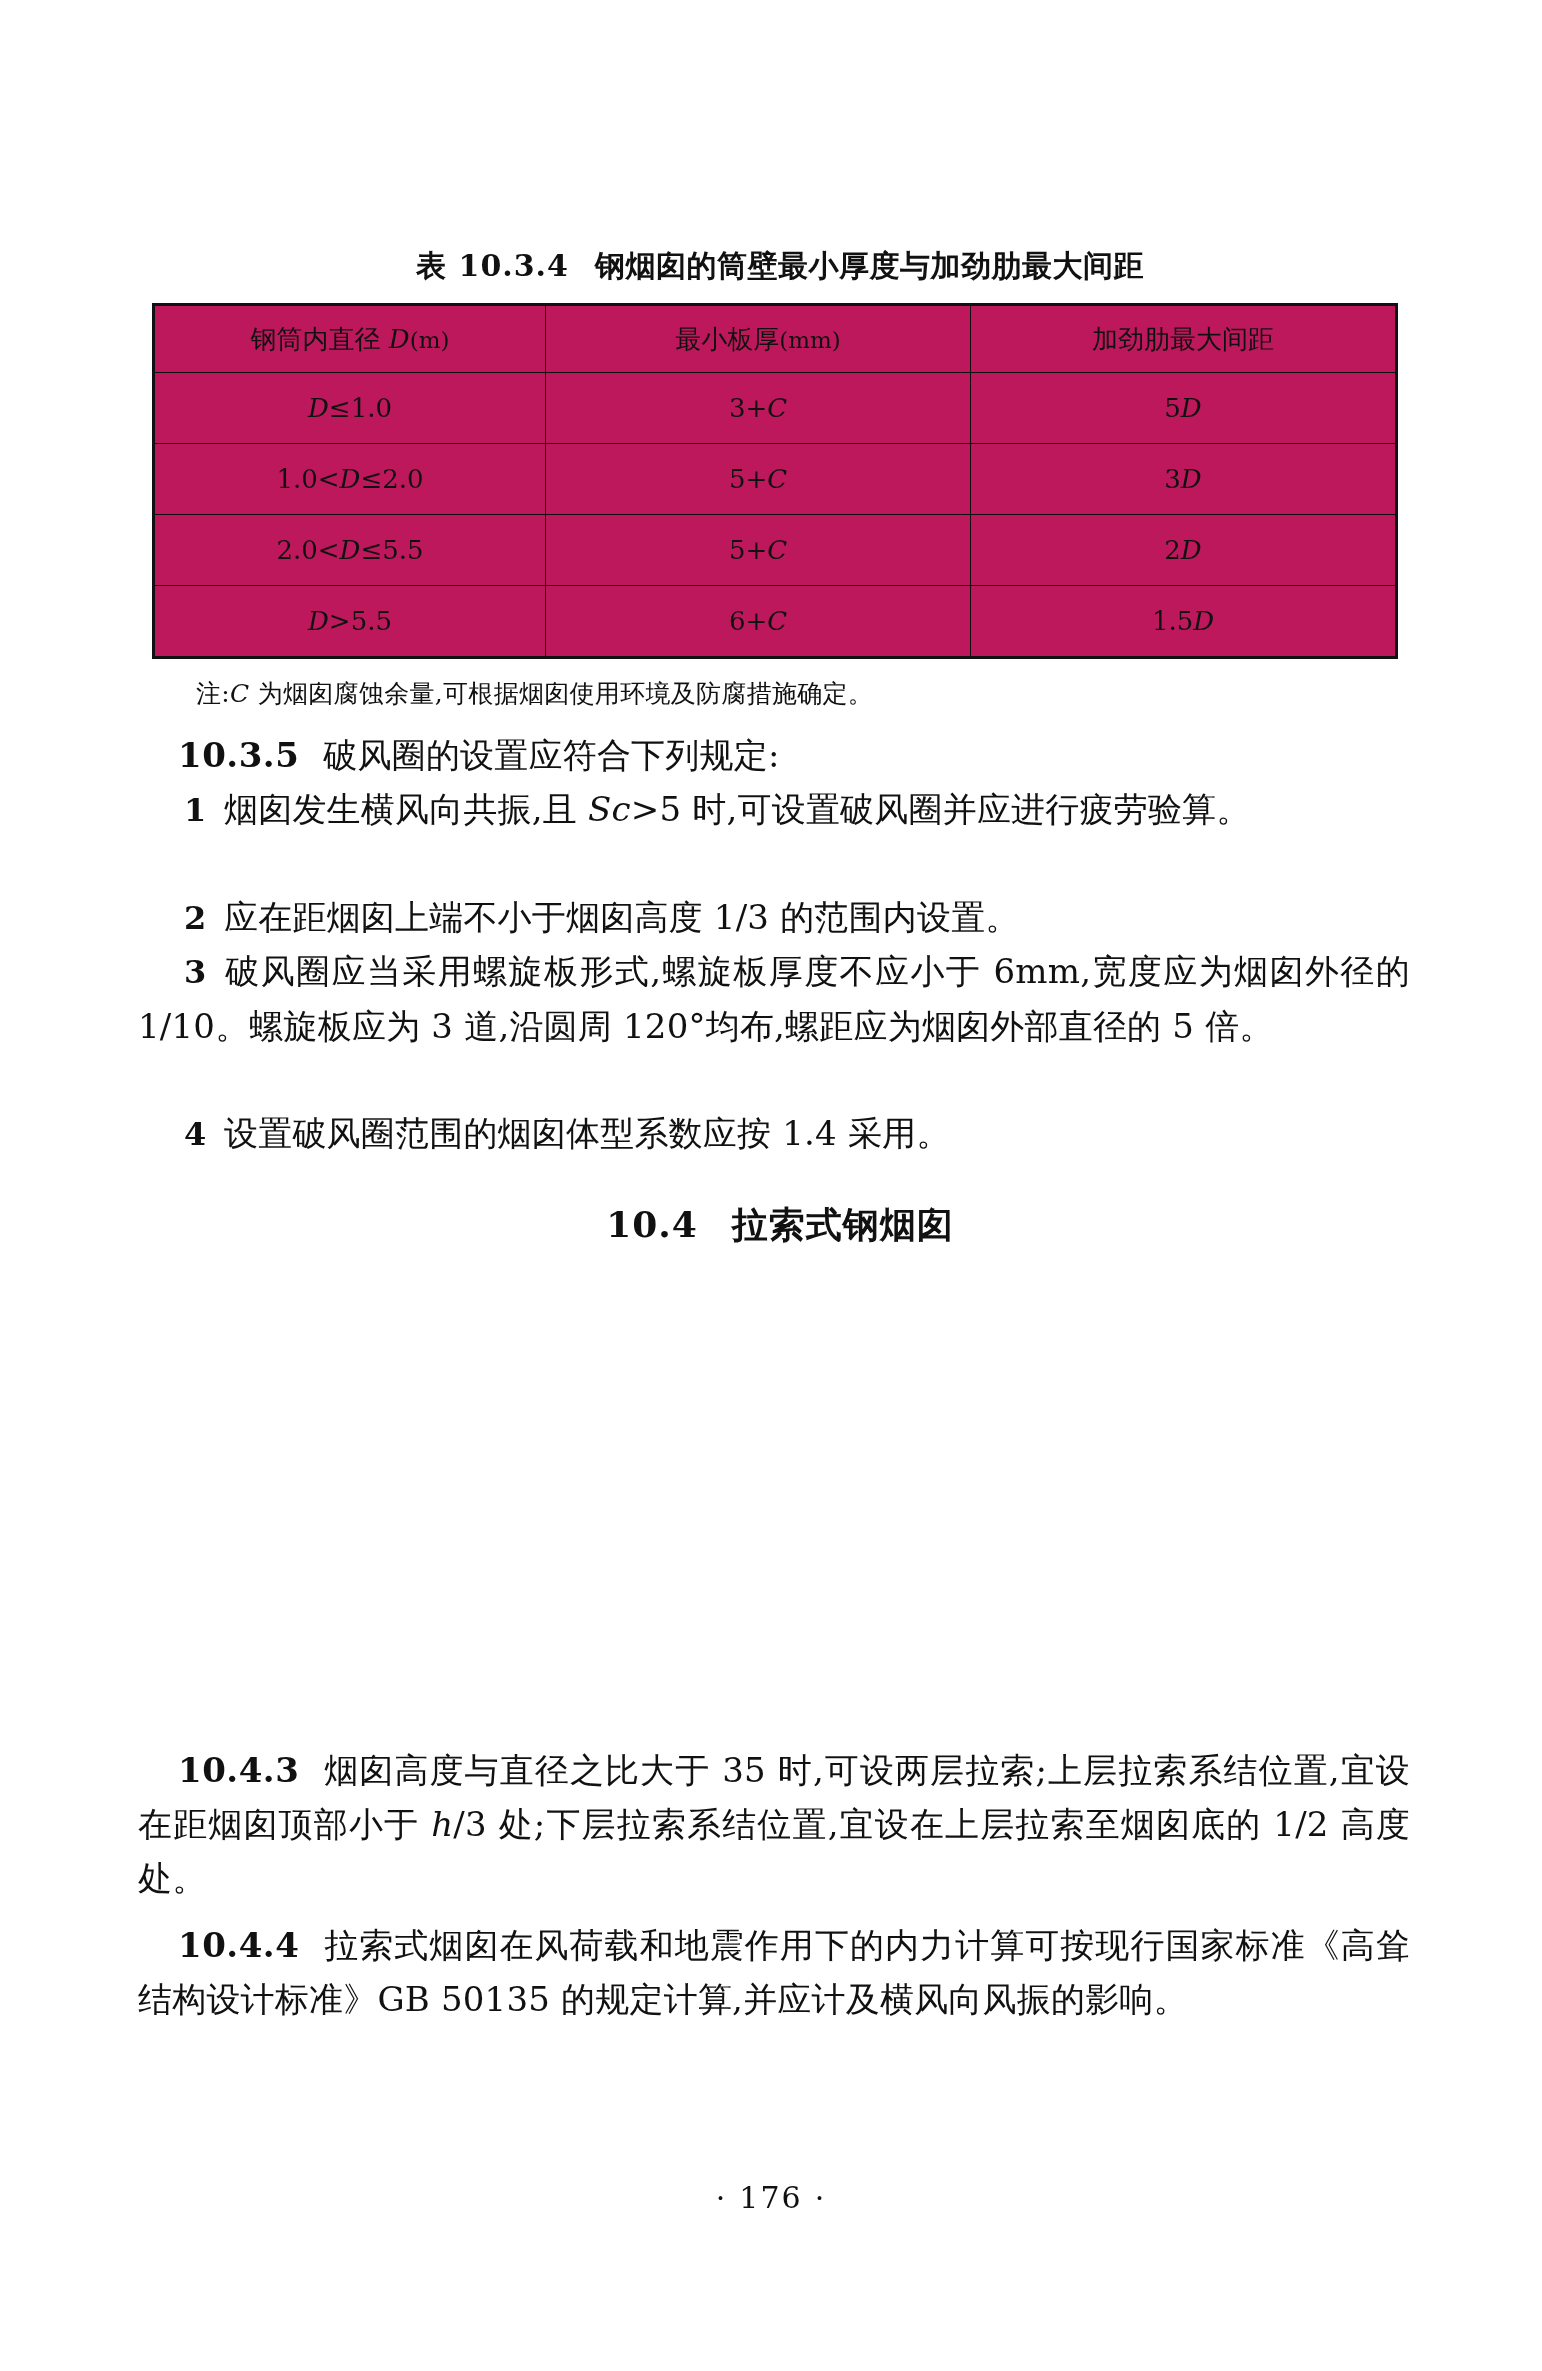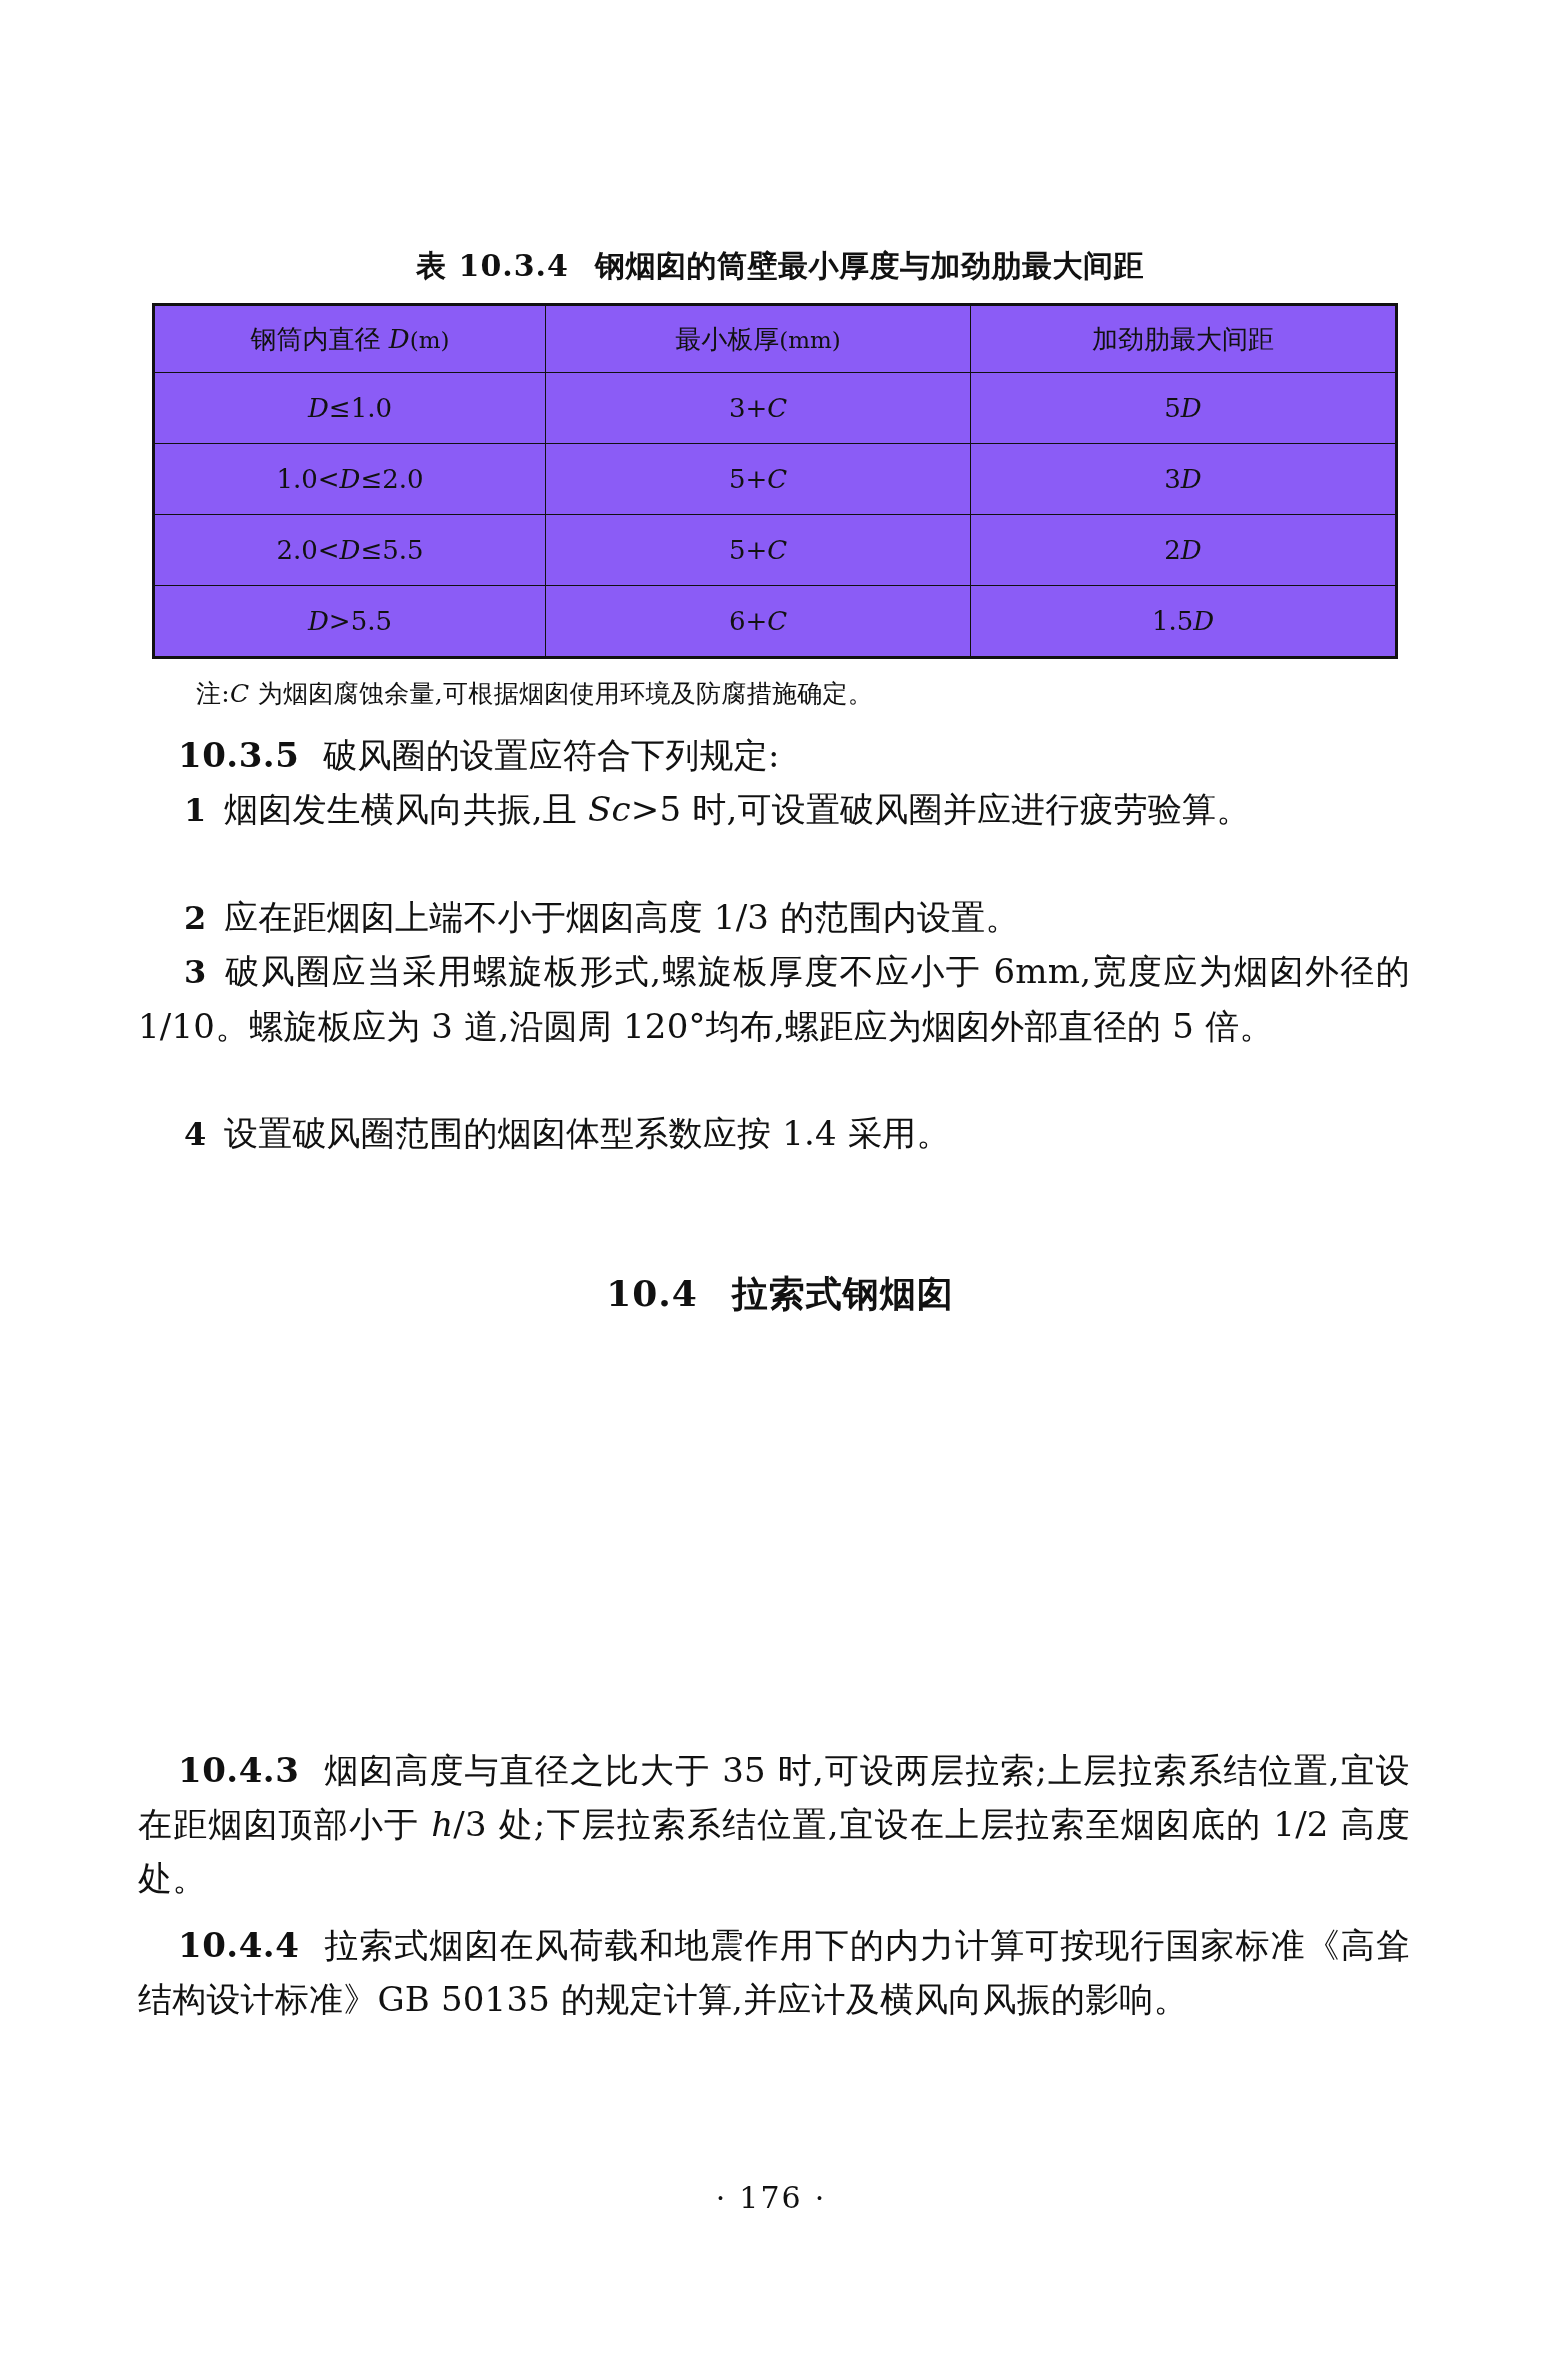--- a/index.html
+++ b/index.html
@@ -48,21 +48,21 @@
   }
 
   
   .spec-table {
     position: absolute;
     left: 152px;
     top: 303px;
     width: 1243px;
     border-collapse: collapse;
     table-layout: fixed;
-    background: #8b5cf6;
+    background: #be185d;
   }
   .spec-table td,
   .spec-table th {
     border: 1.6px solid #111;
     text-align: center;
     vertical-align: middle;
     font-size: 26px;
     font-weight: normal;
     padding: 0;
     height: 70px;
@@ -117,21 +117,21 @@
     padding-left: 46px;
     box-sizing: border-box;
     font-weight: bold;
     font-size: 32px;
   }
 
   
   .section-heading {
     position: absolute;
     left: 150px;
-    top: 1270px;
+    top: 1201px;
     width: 1260px;
     text-align: center;
     font-size: 36px;
     font-weight: bold;
     letter-spacing: 1px;
   }
   .section-heading .sh-gap { display: inline-block; width: 34px; }
 
   
   .footer {

